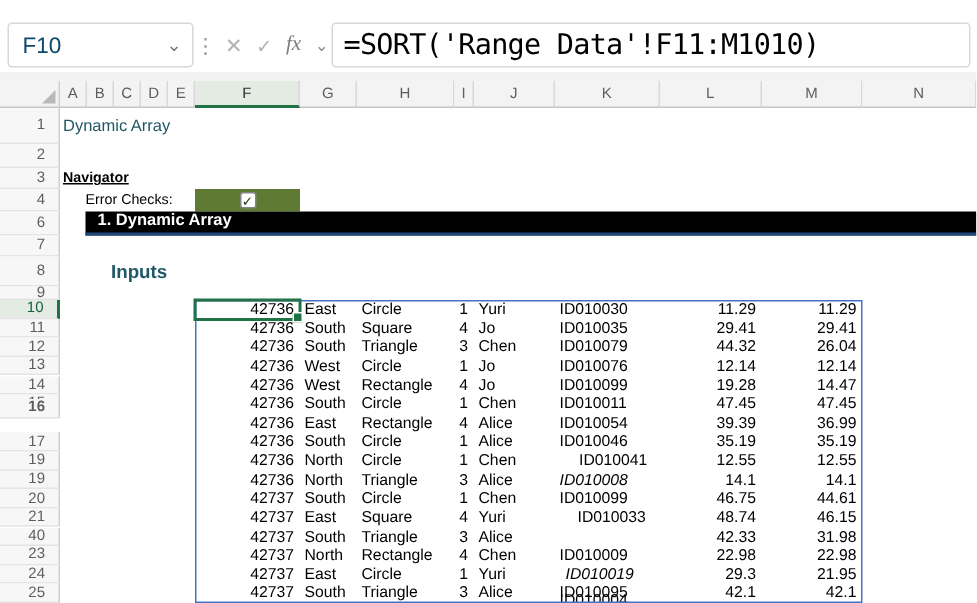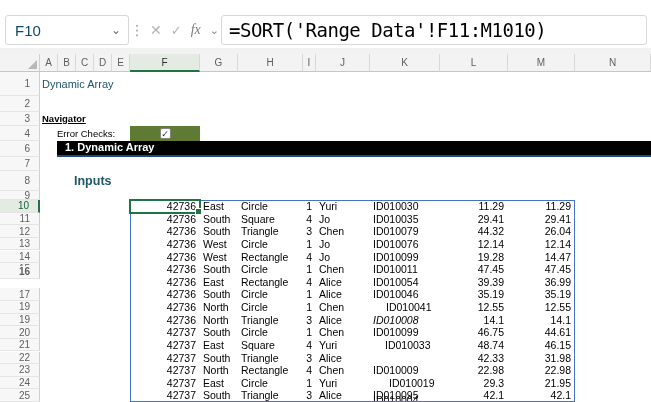--- a/index.html
+++ b/index.html
@@ -121,21 +121,21 @@
       <div class="abs row-h" style="top: 225.25px; height: 12.63px;">12</div>
       <div class="abs row-h" style="top: 237.88px; height: 12.62px;">13</div>
       <div class="abs row-h" style="top: 250.5px; height: 12.63px;">14</div>
       <div class="abs row-h" style="top: 263.13px; height: 12.62px;">15</div>
       <div class="abs row-h" style="top: 266px; height: 12.63px; font-weight: bold;">16</div>
       <div class="abs row-h" style="top: 288.38px; height: 12.62px;">17</div>
       <div class="abs row-h" style="top: 301px; height: 12.63px;">19</div>
       <div class="abs row-h" style="top: 313.63px; height: 12.62px;">19</div>
       <div class="abs row-h" style="top: 326.25px; height: 12.63px;">20</div>
       <div class="abs row-h" style="top: 338.88px; height: 12.62px;">21</div>
-      <div class="abs row-h" style="top: 351.5px; height: 12.63px;">22</div>
+      <div class="abs row-h" style="top: 351.5px; height: 12.63px;">40</div>
       <div class="abs row-h" style="top: 364.13px; height: 12.62px;">23</div>
       <div class="abs row-h" style="top: 376.75px; height: 12.63px;">24</div>
       <div class="abs row-h" style="top: 389.38px; height: 12.62px;">25</div>
     </div>
 
   <div class="abs cellText title-cell">Dynamic Array</div>
   <div class="abs cellText navigator-cell">Navigator</div>
   <div class="abs cellText error-label">Error Checks:</div>
   <div class="abs check-cell">
     <span class="checkbox">✓</span>
@@ -254,21 +254,21 @@
       <div class="dcell r" style="left: 303px; width: 13px; top: 364.13px; height: 12.62px; line-height: 12.62px;">4</div>
       <div class="dcell l" style="left: 316px; width: 54px; top: 364.13px; height: 12.62px; line-height: 12.62px;">Chen</div>
       <div class="dcell l" style="left: 370px; width: 70px; top: 364.13px; height: 12.62px; line-height: 12.62px;">ID010009</div>
       <div class="dcell r" style="left: 440px; width: 68px; top: 364.13px; height: 12.62px; line-height: 12.62px;">22.98</div>
       <div class="dcell r" style="left: 508px; width: 67px; top: 364.13px; height: 12.62px; line-height: 12.62px;">22.98</div>
       <div class="dcell r" style="left: 130px; width: 70px; top: 376.75px; height: 12.63px; line-height: 12.63px;">42737</div>
       <div class="dcell l" style="left: 200px; width: 38px; top: 376.75px; height: 12.63px; line-height: 12.63px;">East</div>
       <div class="dcell l" style="left: 238px; width: 65px; top: 376.75px; height: 12.63px; line-height: 12.63px;">Circle</div>
       <div class="dcell r" style="left: 303px; width: 13px; top: 376.75px; height: 12.63px; line-height: 12.63px;">1</div>
       <div class="dcell l" style="left: 316px; width: 54px; top: 376.75px; height: 12.63px; line-height: 12.63px;">Yuri</div>
-      <div class="dcell l" style="left: 386px; width: 70px; top: 376.75px; height: 12.63px; line-height: 12.63px;">ID010019</div>
+      <div class="dcell l" style="left: 374px; width: 70px; top: 376.75px; height: 12.63px; line-height: 12.63px; font-style: italic;">ID010019</div>
       <div class="dcell r" style="left: 440px; width: 68px; top: 376.75px; height: 12.63px; line-height: 12.63px;">29.3</div>
       <div class="dcell r" style="left: 508px; width: 67px; top: 376.75px; height: 12.63px; line-height: 12.63px;">21.95</div>
       <div class="dcell r" style="left: 130px; width: 70px; top: 389.38px; height: 12.62px; line-height: 12.62px;">42737</div>
       <div class="dcell l" style="left: 200px; width: 38px; top: 389.38px; height: 12.62px; line-height: 12.62px;">South</div>
       <div class="dcell l" style="left: 238px; width: 65px; top: 389.38px; height: 12.62px; line-height: 12.62px;">Triangle</div>
       <div class="dcell r" style="left: 303px; width: 13px; top: 389.38px; height: 12.62px; line-height: 12.62px;">3</div>
       <div class="dcell l" style="left: 316px; width: 54px; top: 389.38px; height: 12.62px; line-height: 12.62px;">Alice</div>
       <div class="dcell l" style="left: 370px; width: 70px; top: 389.38px; height: 12.62px; line-height: 12.62px;">ID010095</div>
       <div class="dcell r" style="left: 440px; width: 68px; top: 389.38px; height: 12.62px; line-height: 12.62px;">42.1</div>
       <div class="dcell r" style="left: 508px; width: 67px; top: 389.38px; height: 12.62px; line-height: 12.62px;">42.1</div>

